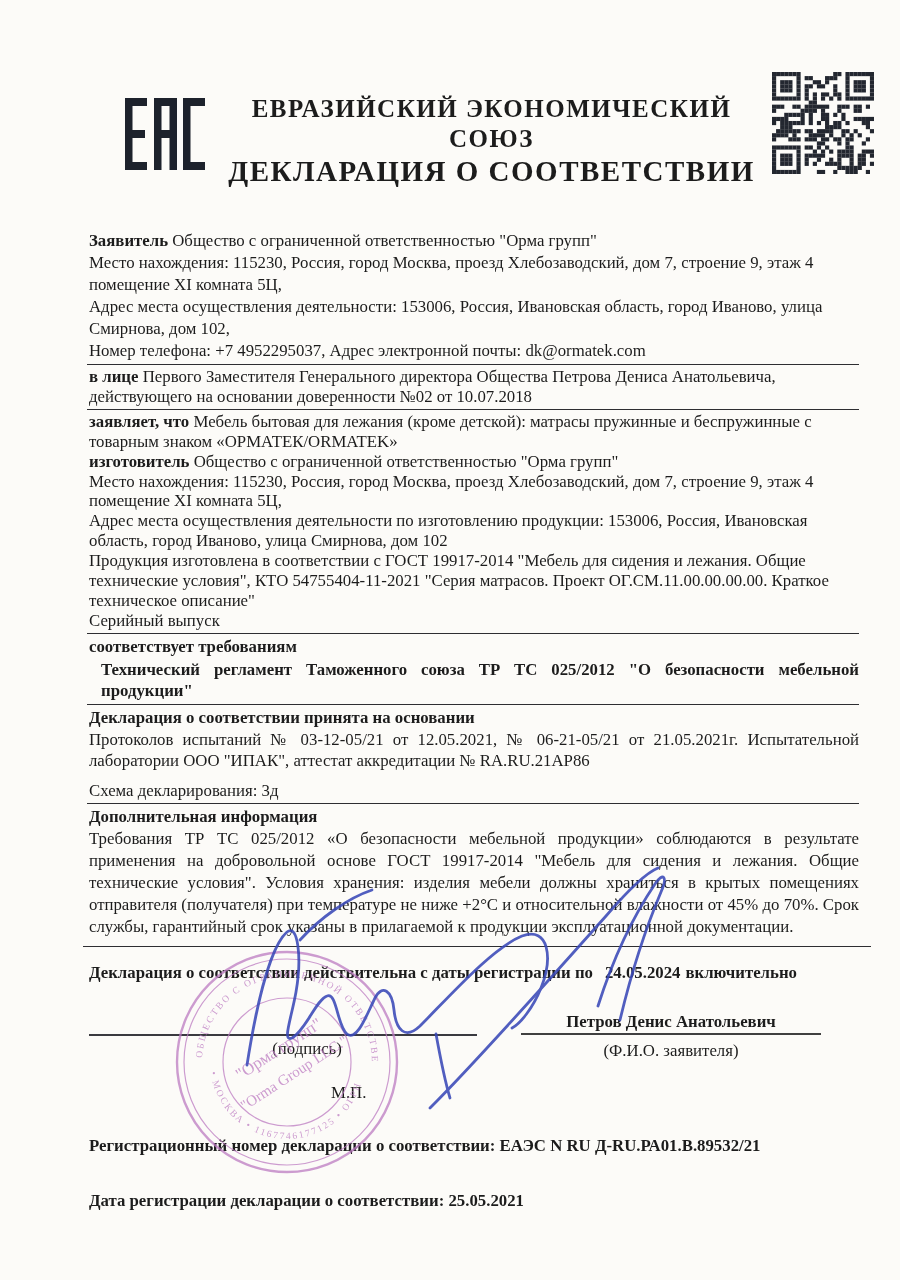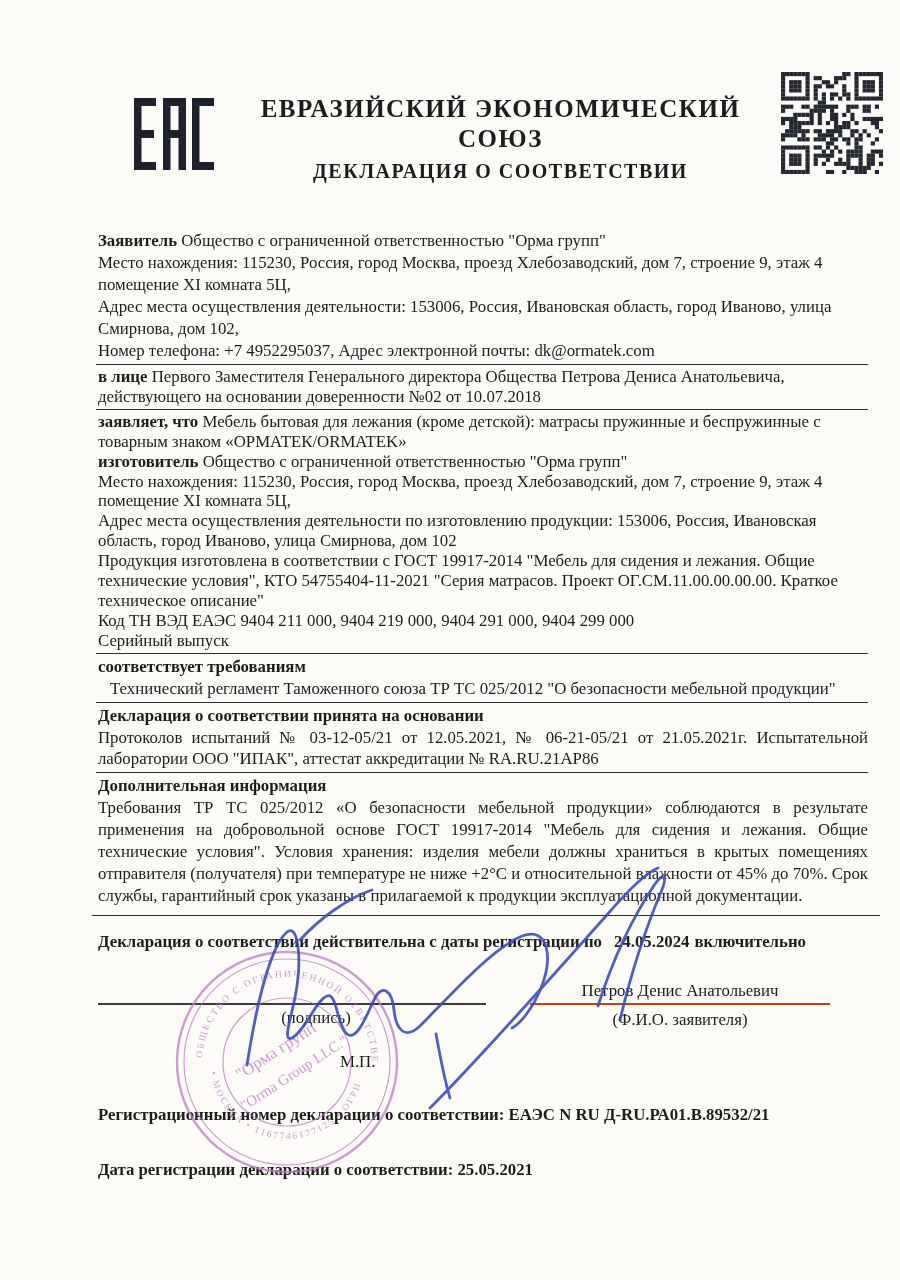--- a/index.html
+++ b/index.html
@@ -3,52 +3,52 @@
 <meta charset="utf-8">
 <style>
   html,body{margin:0;padding:0;}
   body{
     width:900px;height:1280px;position:relative;
     background:#fcfbf8;
     font-family:"Liberation Serif","DejaVu Serif",serif;
     color:#1c1c1c;overflow:hidden;
   }
   .content{
-    position:absolute;left:98px;top:0;width:770px;
+    position:absolute;left:89px;top:0;width:770px;
     font-size:16.8px;line-height:21.8px;
   }
   p{margin:0;}
   b{font-weight:bold;}
   .rule{border:0;border-top:1.7px solid #2e2e32;margin:2px 0 2px -2px;width:772px;}
   .rule.thin{border-top-width:1.3px;}
 
   
   .header{position:relative;height:230px;}
   .eac-logo{position:absolute;left:36px;top:98px;}
   .title{position:absolute;left:135px;right:100px;top:94px;text-align:center;font-weight:bold;}
   .title .t1{font-size:25px;letter-spacing:1.5px;line-height:30px;}
-  .title .t2{font-size:20px;letter-spacing:1.5px;line-height:30px;margin-top:2px;}
+  .title .t2{font-size:29px;letter-spacing:1.5px;line-height:30px;margin-top:2px;}
   .qr{position:absolute;left:683px;top:72px;width:102px;height:102px;}
 
   .applicant{line-height:22px;}
   .mid{line-height:19.9px;}
   .just{text-align:justify;}
-  .meets-para{line-height:21.6px;margin:1px 0 2px 12px;}
+  .meets-para{line-height:21.6px;margin:1px 0 2px 12px;font-weight:bold;}
   .basis-para{line-height:21.6px;}
   .scheme{margin-top:9px;line-height:20px;}
   .add-para{line-height:22px;}
   .validity{margin-top:15px;font-weight:bold;line-height:22px;}
   .validity .date{margin-left:12px;}
   .validity .suffix{margin-left:5px;}
   .bigrule{border:0;border-top:1.8px solid #2e2e32;margin:8px 0 0 -6px;width:788px;}
 
   .sig-area{position:relative;height:132px;margin-top:4px;}
   .sig-line{position:absolute;left:0;top:46px;width:388px;border-top:2px solid #3a3a40;}
   .sig-caption{position:absolute;left:118px;top:50px;width:200px;text-align:center;}
-  .name-block{position:absolute;left:432px;top:23px;width:300px;text-align:center;border-bottom:2px solid #c2410c;padding-bottom:1px;}
+  .name-block{position:absolute;left:432px;top:23px;width:300px;text-align:center;border-bottom:2px solid #404040;padding-bottom:1px;font-weight:bold;}
   .name-caption{position:absolute;left:432px;top:52px;width:300px;text-align:center;}
   .mp{position:absolute;left:242px;top:94px;}
 
   .reg{font-weight:bold;margin-top:15px;line-height:22px;}
   .regdate{font-weight:bold;margin-top:33px;line-height:22px;}
 
   .overlay{position:absolute;left:0;top:0;width:900px;height:1280px;pointer-events:none;}
 </style>
 </head>
 <body>
@@ -402,34 +402,34 @@
 
   <hr class="rule">
 
   <p class="mid"><b>заявляет, что</b> <span>Мебель бытовая для лежания (кроме детской): матрасы пружинные и беспружинные с товарным знаком «ОРМАТЕК/ORMATEK»</span></p>
 
   <div class="mid">
     <p><b>изготовитель</b> <span>Общество с ограниченной ответственностью "Орма групп"</span></p>
     <p>Место нахождения: 115230, Россия, город Москва, проезд Хлебозаводский, дом 7, строение 9, этаж 4 помещение XI комната 5Ц,</p>
     <p>Адрес места осуществления деятельности по изготовлению продукции: 153006, Россия, Ивановская область, город Иваново, улица Смирнова, дом 102</p>
     <p>Продукция изготовлена в соответствии с ГОСТ 19917-2014 "Мебель для сидения и лежания. Общие технические условия", КТО 54755404-11-2021 "Серия  матрасов. Проект ОГ.СМ.11.00.00.00.00. Краткое техническое описание"</p>
-    <p>Код ТН ВЭД ЕАЭС 9404 211 000, 9404 219 000, 9404 291 000, 9404 299 000</p>
     <p>Серийный выпуск</p>
   </div>
 
   <hr class="rule">
 
   <p><b>соответствует требованиям</b></p>
   <p class="just meets-para">Технический регламент Таможенного союза ТР ТС 025/2012 "О безопасности мебельной продукции"</p>
 
   <hr class="rule">
 
   <p><b>Декларация о соответствии принята на основании</b></p>
   <p class="just basis-para">Протоколов испытаний № 03-12-05/21 от 12.05.2021, № 06-21-05/21 от 21.05.2021г. Испытательной лаборатории ООО "ИПАК", аттестат аккредитации № RA.RU.21АР86</p>
 
+  <p class="scheme">Схема декларирования: 3д</p>
 
   <hr class="rule thin">
 
   <p><b>Дополнительная информация</b></p>
   <p class="just add-para">Требования ТР ТС 025/2012 «О безопасности мебельной продукции» соблюдаются в результате применения на добровольной основе ГОСТ 19917-2014 "Мебель для сидения и лежания. Общие технические условия". Условия хранения: изделия мебели должны храниться в крытых помещениях отправителя (получателя) при температуре не ниже +2°С и относительной влажности от 45% до 70%. Срок службы, гарантийный срок указаны в прилагаемой к продукции эксплуатационной документации.</p>
 
   <hr class="bigrule">
 
   <p class="validity">
     <span>Декларация о соответствии действительна с даты регистрации по</span><span class="date">24.05.2024</span><span class="suffix">включительно</span>

